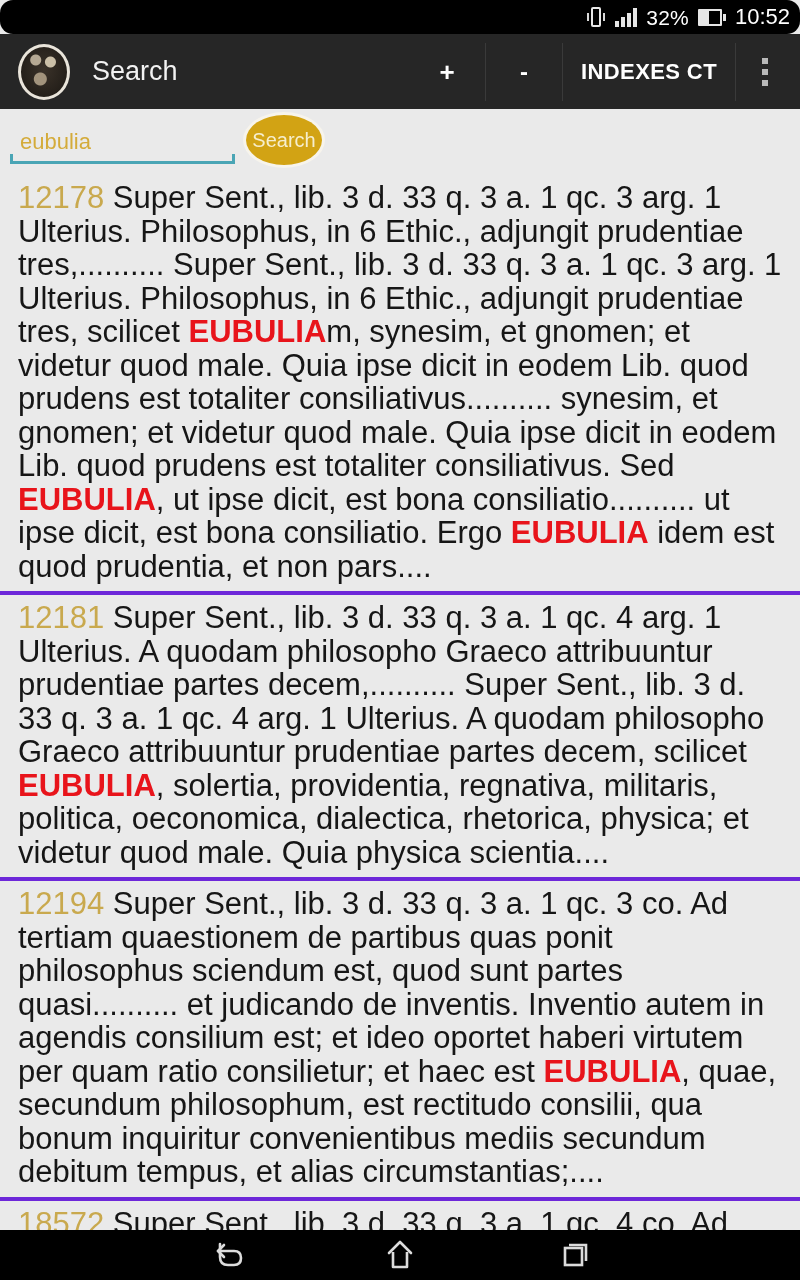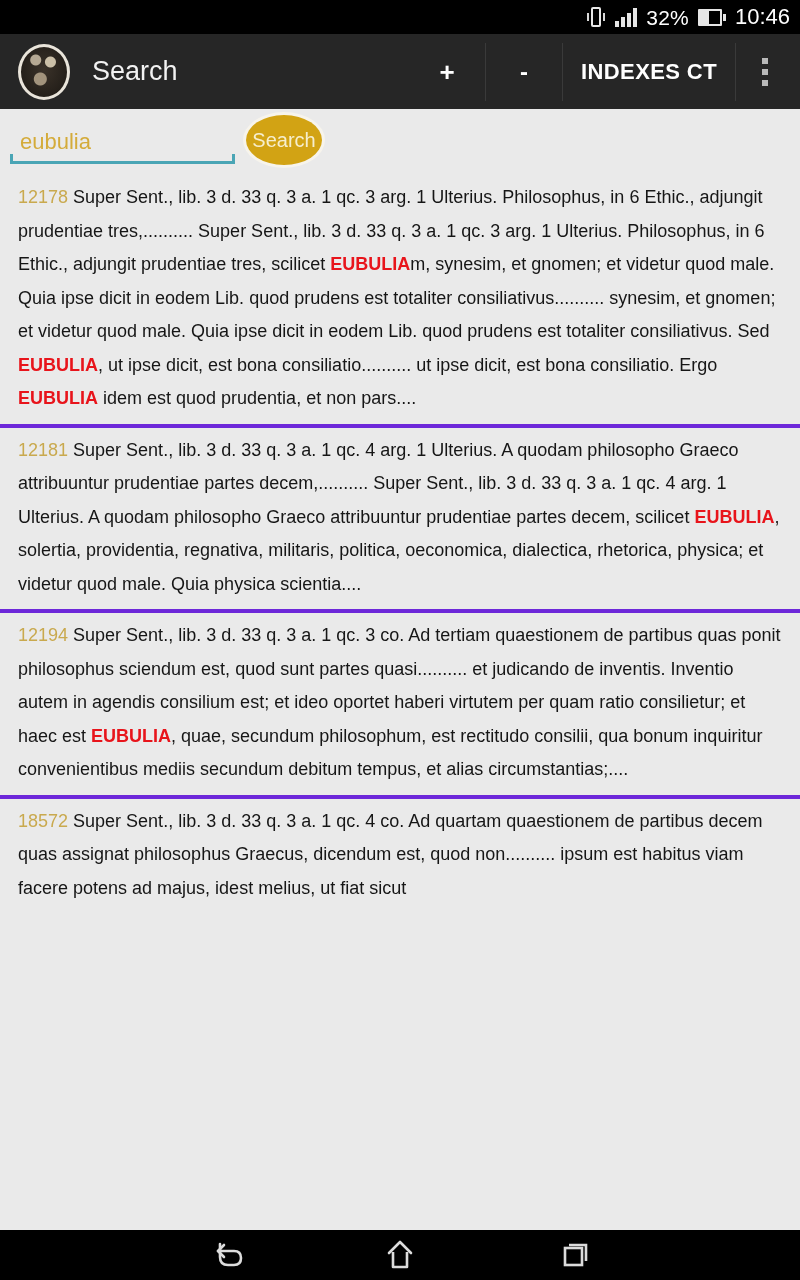--- a/index.html
+++ b/index.html
@@ -8,21 +8,21 @@
     background:#eaeaea;
     font-family:"Liberation Sans", sans-serif;
     overflow:hidden;
   }
   #app { position:relative; width:800px; height:1280px; background:#eaeaea; }
 
   
   .statusbar{
     position:absolute; top:0; left:0; width:800px; height:34px;
     background:#000; display:flex; align-items:center;
-    justify-content:flex-end; padding-right:10px; gap:9px;
+    justify-content:flex-end; padding-right:10px; gap:9px;border-radius:13px;
   }
   .sb-text{ color:#fff; font-size:21px; line-height:21px; letter-spacing:.2px; }
   .sb-time{ color:#fff; font-size:22px; line-height:22px; }
   .icon-vibrate{ position:relative; width:19px; height:22px; }
   .icon-vibrate .phone{
     position:absolute; left:4px; top:1px; width:10px; height:20px;
     border:2px solid #e8e8e8; border-radius:2px;
   }
   .icon-vibrate .w1{ position:absolute; left:0px; top:7px; width:2px; height:8px; background:#d8d8d8; }
   .icon-vibrate .w2{ position:absolute; left:16px; top:7px; width:2px; height:8px; background:#d8d8d8; }
@@ -106,21 +106,21 @@
   
   .results{
     position:absolute; top:175px; left:0; width:800px; height:1055px;
     background:#eaeaea; overflow:hidden;
   }
   .result{
     padding:6px 18px 8px 18px;
   }
   .result + .result{ border-top:4px solid #6d28d9; }
   .result p{
-    font-size:18px; line-height:33.5px; color:#161616;
+    font-size:31px; line-height:33.5px; color:#161616;
     font-family:"Liberation Sans", sans-serif;
     word-wrap:break-word;
   }
   .rnum{ color:#c9a94e; }
   .hl{ color:#e8141b; font-weight:700; }
 
   
   .navbar{
     position:absolute; left:0; bottom:0; width:800px; height:50px;
     background:#000; display:flex; align-items:center; justify-content:center; gap:118px;
@@ -144,21 +144,21 @@
         <i></i>
         <i></i>
         <i></i>
     </span>
     <span class="sb-text">32%</span>
     <span class="icon-battery">
       <span class="shell"></span>
         <span class="fill"></span>
         <span class="tip"></span>
     </span>
-    <span class="sb-time">10:46</span>
+    <span class="sb-time">10:52</span>
   </div>
 
   <div class="toolbar">
     <div class="avatar"></div>
     <div class="tb-title">Search</div>
     <div class="tb-spacer"></div>
     <div class="tb-btn">+</div>
     <div class="tb-div"></div>
     <div class="tb-btn minus">-</div>
     <div class="tb-div"></div>

